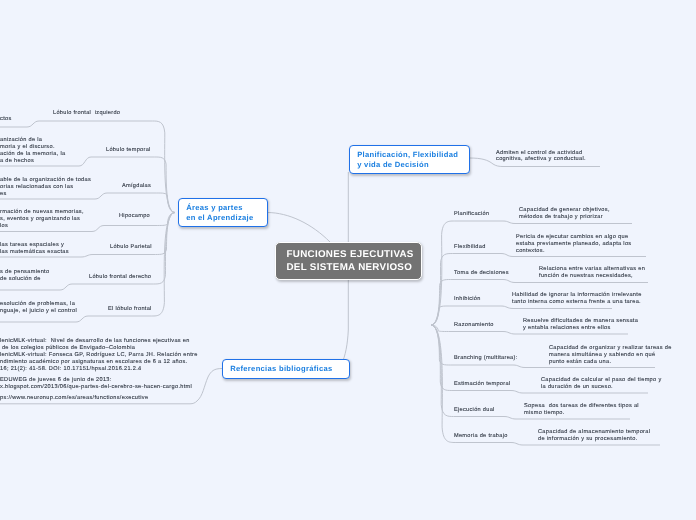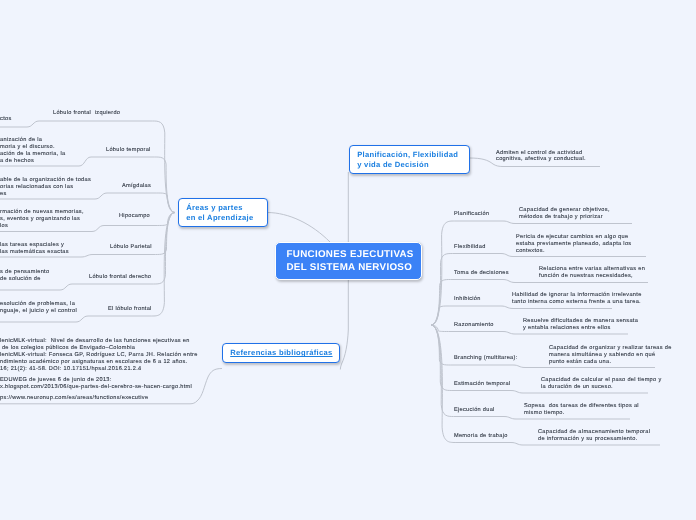--- a/index.html
+++ b/index.html
@@ -7,21 +7,21 @@
        font-family:"Liberation Sans",sans-serif;
        -webkit-font-smoothing:antialiased;text-rendering:geometricPrecision;}
   #stage{position:relative;width:696px;height:520px;}
   #links{position:absolute;left:0;top:0;width:696px;height:520px;}
   #links path{fill:none;stroke:#bfc4ce;stroke-width:1;}
   .node{position:absolute;box-sizing:border-box;background:#fff;
         border:1.5px solid #2071e8;border-radius:4px;
         color:#1b7fe0;font-weight:bold;font-size:7.6px;line-height:9.6px;letter-spacing:0.3px;
         display:flex;flex-direction:column;justify-content:center;will-change:transform;
         box-shadow:1px 1.5px 2.5px rgba(0,0,0,0.22);padding-left:7.2px;}
-  .central{position:absolute;box-sizing:border-box;background:#3b82f6;
+  .central{position:absolute;box-sizing:border-box;background:#737373;
         border:1.6px solid #fff;border-radius:5px;color:#fff;font-weight:bold;font-size:9.8px;letter-spacing:0.3px;
         line-height:13px;display:flex;flex-direction:column;justify-content:center;
         box-shadow:1px 1.5px 2.5px rgba(0,0,0,0.22);padding-left:10.5px;will-change:transform;}
   .tx{position:absolute;color:#333a46;font-size:5.6px;line-height:6.8px;white-space:pre;
       letter-spacing:0.33px;-webkit-text-stroke:0.12px #333a46;will-change:transform;}
   .tx.lbl{letter-spacing:0.3px;}
   .tx.ref{letter-spacing:0.33px;}
 </style>
 </head>
 <body>
@@ -71,21 +71,21 @@
       <span>DEL SISTEMA NERVIOSO</span>
     </div>
 <div class="node" style="left:349px;top:145px;width:120.5px;height:29px;">
       <span>Planificación, Flexibilidad</span>
       <span>y vida de Decisión</span>
     </div>
 <div class="node" style="left:177.5px;top:198px;width:89.5px;height:29px;">
       <span>Áreas y partes</span>
       <span>en el Aprendizaje</span>
     </div>
-<div class="node" style="left:222px;top:343px;width:118px;height:20px;text-decoration:underline;">
+<div class="node" style="left:222px;top:359px;width:128px;height:20px;">
       <span>Referencias bibliográficas</span>
     </div>
 <div class="tx lbl" style="left:454px;top:211px;">Planificación</div>
 <div class="tx" style="left:519px;top:206.5px;">Capacidad de generar objetivos,</div>
 <div class="tx" style="left:519px;top:213.5px;">métodos de trabajo y priorizar</div>
 <div class="tx lbl" style="left:454px;top:243.5px;">Flexibilidad</div>
 <div class="tx" style="left:516px;top:233.5px;">Pericia de ejecutar cambios en algo que</div>
 <div class="tx" style="left:516px;top:240.5px;">estaba previamente planeado, adapta los</div>
 <div class="tx" style="left:516px;top:247.5px;">contextos.</div>
 <div class="tx lbl" style="left:454px;top:269.5px;">Toma de decisiones</div>

